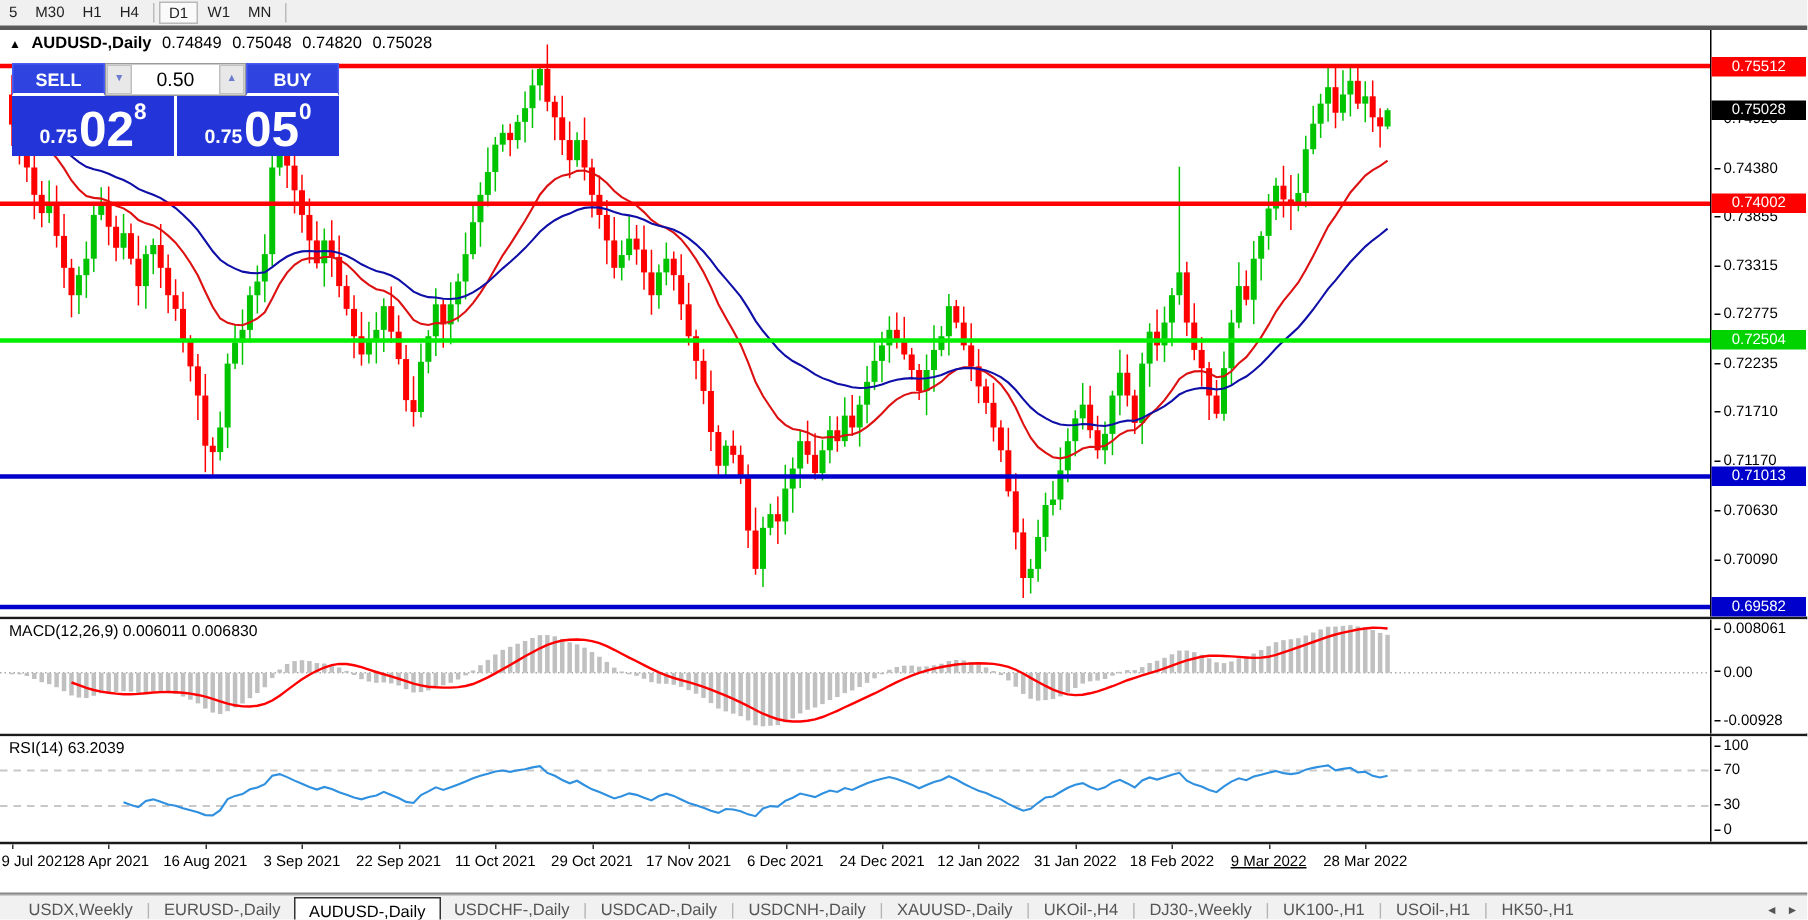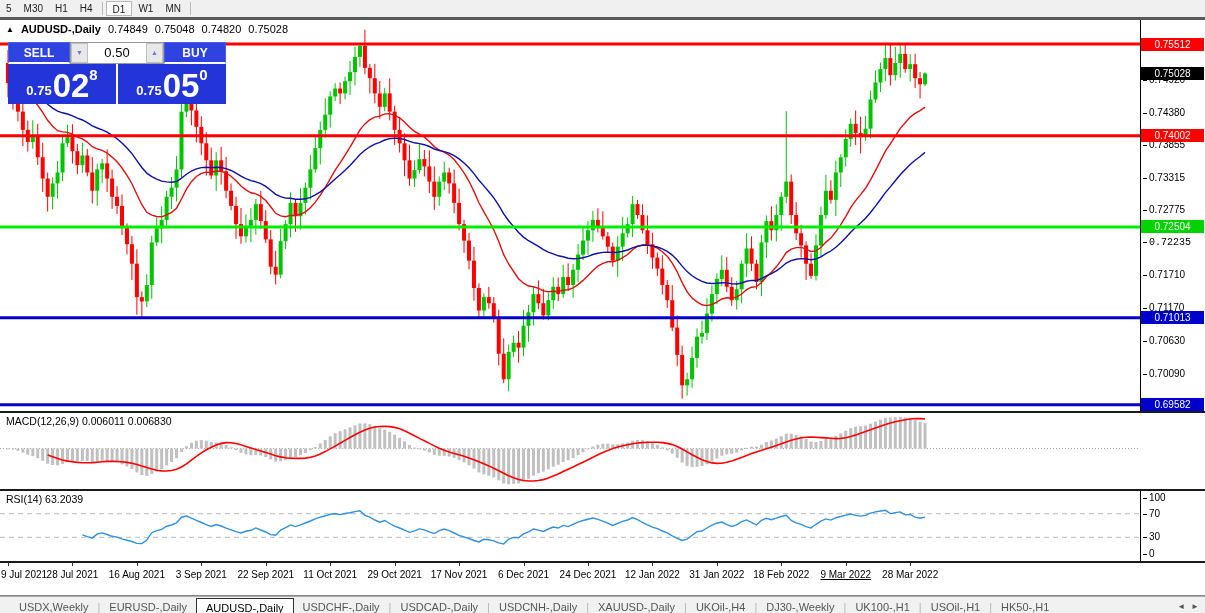--- a/index.html
+++ b/index.html
@@ -461,21 +461,21 @@
       <line x1="0" x2="1140" y1="297.6441126147141" y2="297.6441126147141" stroke="#0000cc" stroke-width="3"></line>
       <line x1="0" x2="1140" y1="384.6749105615179" y2="384.6749105615179" stroke="#0000cc" stroke-width="3"></line>
     </svg>
   <div class="axis" id="main-axis">
       <div class="axis-tick" style="top: 21.1857px;">0.75460</div>
       <div class="axis-tick" style="top: 54.0275px;">0.74920</div>
       <div class="axis-tick" style="top: 86.8693px;">0.74380</div>
       <div class="axis-tick" style="top: 118.799px;">0.73855</div>
       <div class="axis-tick" style="top: 151.641px;">0.73315</div>
       <div class="axis-tick" style="top: 184.483px;">0.72775</div>
-      <div class="axis-tick" style="top: 217.324px; font-family: Liberation Mono, monospace;">0.72235</div>
+      <div class="axis-tick" style="top: 217.324px;">0.72235</div>
       <div class="axis-tick" style="top: 249.254px;">0.71710</div>
       <div class="axis-tick" style="top: 282.096px;">0.71170</div>
       <div class="axis-tick" style="top: 314.937px;">0.70630</div>
       <div class="axis-tick" style="top: 347.779px;">0.70090</div>
       <div class="badge" style="background: rgb(255, 0, 0); color: rgb(255, 255, 255); top: 17.5232px;">0.75512</div>
       <div class="badge" style="background: rgb(0, 0, 0); color: rgb(255, 255, 255); top: 46.9592px;">0.75028</div>
       <div class="badge" style="background: rgb(255, 0, 0); color: rgb(255, 255, 255); top: 109.359px;">0.74002</div>
       <div class="badge" style="background: rgb(0, 211, 0); color: rgb(255, 255, 255); top: 200.464px;">0.72504</div>
       <div class="badge" style="background: rgb(0, 0, 204); color: rgb(255, 255, 255); top: 291.144px;">0.71013</div>
       <div class="badge" style="background: rgb(0, 0, 204); color: rgb(255, 255, 255); top: 378.175px;">0.69582</div>
@@ -699,20 +699,25 @@
       <rect x="888.846" y="4.687073667925496" width="3" height="30.852572257914993" fill="#c0c0c0"></rect>
       <rect x="893.803" y="4.262913896835512" width="3" height="31.276732029004975" fill="#c0c0c0"></rect>
       <rect x="898.76" y="3.8040039124258946" width="3" height="31.735642013414594" fill="#c0c0c0"></rect>
       <rect x="903.717" y="4.6111539076718815" width="3" height="30.92849201816861" fill="#c0c0c0"></rect>
       <rect x="908.674" y="5.338386592709661" width="3" height="30.201259333130828" fill="#c0c0c0"></rect>
       <rect x="913.631" y="6.992961993362654" width="3" height="28.546683932477833" fill="#c0c0c0"></rect>
       <rect x="918.588" y="8.936614133834432" width="3" height="26.603031792006057" fill="#c0c0c0"></rect>
       <rect x="923.545" y="10.189401967716513" width="3" height="25.350243958123976" fill="#c0c0c0"></rect>
       <polyline points="47.656,42.0 52.613,43.8 57.57,45.6 62.527,47.0 67.484,48.1 72.441,48.8 77.398,49.4 82.355,49.8 87.312,49.8 92.26899999999999,49.6 97.226,49.2 102.18299999999999,48.7 107.14,48.4 112.097,48.3 117.054,48.5 122.011,48.8 126.96799999999999,49.4 131.925,50.3 136.882,51.4 141.839,52.9 146.796,54.6 151.753,56.1 156.71,57.2 161.667,57.9 166.624,58.0 171.581,57.5 176.53799999999998,56.3 181.495,54.0 186.452,50.8 191.409,47.1 196.36599999999999,43.4 201.323,39.9 206.28,36.8 211.237,34.2 216.194,32.0 221.15099999999998,30.4 226.108,29.6 231.065,29.7 236.022,30.5 240.97899999999998,31.8 245.93599999999998,33.4 250.893,35.0 255.85,36.5 260.807,37.9 265.764,39.5 270.721,41.1 275.678,42.7 280.635,43.9 285.592,44.8 290.549,45.2 295.506,45.4 300.46299999999997,45.4 305.42,45.1 310.377,44.3 315.334,43.0 320.291,40.9 325.248,38.6 330.205,35.9 335.162,33.1 340.11899999999997,30.3 345.07599999999996,27.4 350.033,24.5 354.99,21.8 359.947,19.2 364.904,16.9 369.861,15.2 374.818,14.0 379.775,13.5 384.73199999999997,13.3 389.68899999999996,13.6 394.646,14.4 399.603,15.8 404.56,17.8 409.517,20.2 414.474,22.8 419.431,25.4 424.388,27.8 429.34499999999997,30.4 434.30199999999996,32.9 439.259,35.3 444.216,37.3 449.173,39.0 454.13,40.4 459.087,41.8 464.044,43.3 469.001,44.9 473.95799999999997,46.7 478.91499999999996,48.7 483.87199999999996,50.7 488.829,52.9 493.786,55.3 498.743,57.7 503.7,60.3 508.657,62.8 513.614,64.8 518.5709999999999,66.5 523.528,67.5 528.485,68.0 533.442,68.0 538.399,67.5 543.356,66.6 548.313,65.0 553.27,63.0 558.227,60.9 563.184,58.5 568.141,56.2 573.098,53.9 578.055,51.6 583.012,49.3 587.9689999999999,46.8 592.9259999999999,44.2 597.883,41.8 602.84,39.5 607.797,37.4 612.754,35.6 617.711,34.1 622.668,32.8 627.625,31.7 632.582,30.8 637.539,30.0 642.496,29.6 647.453,29.3 652.41,29.2 657.367,29.3 662.324,29.6 667.281,30.4 672.2379999999999,31.6 677.1949999999999,33.5 682.1519999999999,36.0 687.1089999999999,38.9 692.066,41.7 697.023,44.3 701.98,46.7 706.937,48.6 711.894,49.9 716.851,50.4 721.808,50.2 726.765,49.2 731.722,47.9 736.679,46.3 741.636,44.5 746.593,42.5 751.55,40.5 756.507,38.9 761.4639999999999,37.3 766.4209999999999,35.8 771.3779999999999,34.3 776.3349999999999,32.6 781.292,30.8 786.249,28.9 791.206,27.3 796.163,26.0 801.12,24.8 806.077,24.2 811.034,24.1 815.991,24.3 820.948,24.6 825.905,24.9 830.862,25.3 835.819,25.6 840.776,25.4 845.733,24.8 850.6899999999999,23.6 855.6469999999999,21.9 860.6039999999999,20.2 865.5609999999999,18.5 870.518,16.8 875.475,15.0 880.432,13.2 885.389,11.5 890.346,10.0 895.303,8.8 900.26,7.7 905.217,6.7 910.174,6.0 915.131,5.5 920.088,5.6 925.045,6.0" fill="none" stroke="#ff0000" stroke-width="1.6"></polyline>
     </svg>
+  <div class="axis" id="macd-axis">
+      <div class="axis-tick" style="top: 1px;">0.008061</div>
+      <div class="axis-tick" style="top: 29.5396px;">0.00</div>
+      <div class="axis-tick" style="top: 62px;">-0.00928</div>
+    </div>
   <div class="ind-label">
     <span>MACD(12,26,9)</span>&nbsp;<span>0.006011</span>&nbsp;<span>0.006830</span>
   </div>
 </div>
 
 <div class="pane" style="height:72px;">
   <svg id="rsi-svg" width="1140" height="70">
       <line x1="0" x2="1140" y1="22.7" y2="22.7" stroke="#c8c8c8" stroke-width="1.3" stroke-dasharray="5 4"></line>
       <line x1="0" x2="1140" y1="46.3" y2="46.3" stroke="#c8c8c8" stroke-width="1.3" stroke-dasharray="5 4"></line>
       <polyline points="82.355,43.9 87.312,45.6 92.26899999999999,47.1 97.226,43.0 102.18299999999999,41.9 107.14,43.5 112.097,45.3 117.054,46.1 122.011,47.9 126.96799999999999,49.2 131.925,50.5 136.882,52.4 141.839,52.6 146.796,49.1 151.753,41.7 156.71,39.6 161.667,38.4 166.624,35.2 171.581,34.0 176.53799999999998,31.8 181.495,26.2 186.452,25.1 191.409,27.1 196.36599999999999,29.4 201.323,31.5 206.28,33.7 211.237,35.4 216.194,33.6 221.15099999999998,35.0 226.108,37.2 231.065,38.9 236.022,40.7 240.97899999999998,41.9 245.93599999999998,40.3 250.893,39.3 255.85,36.9 260.807,39.0 265.764,41.0 270.721,43.6 275.678,44.3 280.635,39.0 285.592,36.6 290.549,33.9 295.506,35.6 300.46299999999997,33.9 305.42,32.0 310.377,30.0 315.334,27.8 320.291,26.1 325.248,24.8 330.205,23.3 335.162,22.7 340.11899999999997,23.6 345.07599999999996,22.5 350.033,21.8 354.99,20.6 359.947,19.8 364.904,24.3 369.861,26.2 374.818,29.0 379.775,31.2 384.73199999999997,29.5 389.68899999999996,32.5 394.646,35.2 399.603,37.0 404.56,39.2 409.517,41.3 414.474,39.8 419.431,37.9 424.388,38.9 429.34499999999997,40.8 434.30199999999996,42.6 439.259,39.7 444.216,38.1 449.173,39.6 454.13,42.0 459.087,44.3 464.044,45.8 469.001,47.5 473.95799999999997,49.5 478.91499999999996,50.9 483.87199999999996,48.3 488.829,48.7 493.786,49.8 498.743,51.9 503.7,53.1 508.657,48.0 513.614,46.4 518.5709999999999,46.8 523.528,42.9 528.485,40.8 533.442,38.0 538.399,39.1 543.356,40.4 548.313,38.0 553.27,36.0 558.227,37.0 563.184,34.4 568.141,35.6 573.098,33.3 578.055,31.2 583.012,29.5 587.9689999999999,28.2 592.9259999999999,27.0 597.883,28.4 602.84,30.2 607.797,32.1 612.754,34.5 617.711,32.3 622.668,30.3 627.625,29.0 632.582,26.5 637.539,28.7 642.496,31.5 647.453,33.9 652.41,36.1 657.367,37.7 662.324,40.0 667.281,41.9 672.2379999999999,44.9 677.1949999999999,47.3 682.1519999999999,49.5 687.1089999999999,48.2 692.066,44.2 697.023,40.6 701.98,40.0 706.937,37.0 711.894,34.2 716.851,32.2 721.808,31.1 726.765,33.7 731.722,35.5 736.679,33.9 741.636,30.6 746.593,28.9 751.55,31.3 756.507,34.0 761.4639999999999,29.3 766.4209999999999,27.3 771.3779999999999,28.7 776.3349999999999,27.2 781.292,25.5 786.249,24.2 791.206,29.4 796.163,31.9 801.12,33.4 806.077,35.7 811.034,37.1 815.991,33.3 820.948,30.1 825.905,27.9 830.862,29.1 835.819,26.7 840.776,25.5 845.733,24.1 850.6899999999999,23.0 855.6469999999999,24.4 860.6039999999999,25.1 865.5609999999999,24.4 870.518,22.1 875.475,20.9 880.432,20.0 885.389,19.3 890.346,22.6 895.303,21.6 900.26,20.9 905.217,23.9 910.174,23.5 915.131,26.2 920.088,27.3 925.045,26.1" fill="none" stroke="#2f90e0" stroke-width="1.4"></polyline>
@@ -725,21 +730,21 @@
     </div>
   <div class="ind-label">
     <span>RSI(14)</span>&nbsp;<span>63.2039</span>
   </div>
 </div>
 
 <div class="date-band" id="date-band">
     <div class="date-tick" style="left: 8px;"></div>
     <div class="date-label" style="left: 24px;">9 Jul 2021</div>
     <div class="date-tick" style="left: 72.441px;"></div>
-    <div class="date-label" style="left: 72.441px;">28 Jul 2021</div>
+    <div class="date-label" style="left: 72.441px;">28 Apr 2021</div>
     <div class="date-tick" style="left: 136.882px;"></div>
     <div class="date-label" style="left: 136.882px;">16 Aug 2021</div>
     <div class="date-tick" style="left: 201.323px;"></div>
     <div class="date-label" style="left: 201.323px;">3 Sep 2021</div>
     <div class="date-tick" style="left: 265.764px;"></div>
     <div class="date-label" style="left: 265.764px;">22 Sep 2021</div>
     <div class="date-tick" style="left: 330.205px;"></div>
     <div class="date-label" style="left: 330.205px;">11 Oct 2021</div>
     <div class="date-tick" style="left: 394.646px;"></div>
     <div class="date-label" style="left: 394.646px;">29 Oct 2021</div>

